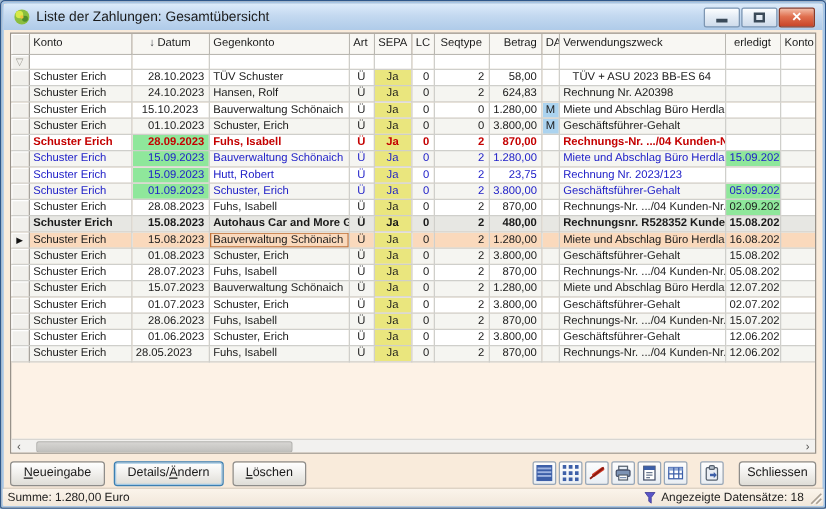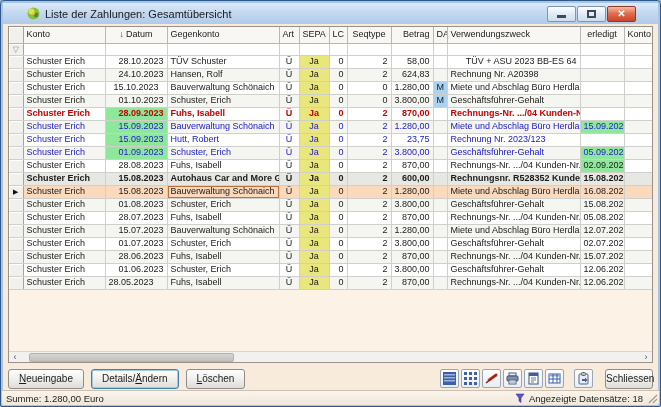--- a/index.html
+++ b/index.html
@@ -10,21 +10,21 @@
     position:relative; width:661px; height:407px;
     border:1px solid #30588A; border-radius:4px 4px 2px 2px;
     background:#F9EBDB;
     box-shadow: inset 0 0 0 2px #A7C6E6;
   }
   
   .titlebar {
     position:absolute; top:2px; left:2px; right:2px; height:21px;
     background:linear-gradient(#DCEBFA, #C4D9F0 45%, #AFCBE9);
     border-radius:3px 3px 0 0;
-    display:flex; align-items:center; padding:0 20px;
+    display:flex; align-items:center; padding:0 4px;
   }
   .titlebar .app-ico { width:15px; height:15px; margin:0 4px 0 3px; flex:0 0 auto; }
   .titlebar .title { font-size:11px; color:#1A1A1A; flex:1 1 auto; white-space:nowrap; }
   .capbtns { display:flex; gap:1px; margin-right:2px; }
   .capbtn {
     width:29px; height:16px; border:1px solid #7D96B2; border-radius:2px;
     background:linear-gradient(#FDFEFF,#E4ECF5 45%,#CFDCEB);
     display:flex; align-items:center; justify-content:center;
     font-size:9px; color:#33414F; cursor:default;
   }
@@ -95,21 +95,21 @@
   }
   .pushbtn.focused { border:1px solid #3C7FB1; box-shadow:0 0 0 1px #A5CAE4 inset; }
   .pushbtn .u { text-decoration:underline; }
   .iconbtns { display:flex; gap:2px; margin-left:auto; align-items:center; }
   .iconbtn {
     width:19px; height:19px; border:1px solid #97A7B9; border-radius:2px;
     background:linear-gradient(#FDFDFD,#E9EEF4);
     display:flex; align-items:center; justify-content:center; padding:0;
   }
   .iconbtn.spaced { margin-left:8px; }
-  .closebtn { margin-left:10px; margin-right:0; width:48px; text-align:center; padding:0; }
+  .closebtn { margin-left:10px; margin-right:0; width:62px; text-align:center; padding:0; }
 
   
   .statusbar {
     position:absolute; left:1px; right:1px; bottom:1px; height:15px;
     background:linear-gradient(#FBF4EB,#F1E7DA);
     border-top:1px solid #CBC0B2;
     display:flex; align-items:center; font-size:9.5px; color:#222;
     padding:0 4px; border-radius:0 0 2px 2px;
   }
   .statusbar .sum { flex:0 0 auto; }
@@ -196,21 +196,21 @@
             <td class="selcol" style="text-align: center;"></td>
             <td style="text-align: left;">Schuster Erich</td>
             <td style="text-align: right;">28.10.2023</td>
             <td style="text-align: left;">TÜV Schuster</td>
             <td style="text-align: center;">Ü</td>
             <td class="sepa" style="text-align: center;">Ja</td>
             <td style="text-align: right;">0</td>
             <td style="text-align: right;">2</td>
             <td style="text-align: right;">58,00</td>
             <td style="text-align: center;"></td>
-            <td style="text-align: right;">TÜV + ASU 2023 BB-ES 64</td>
+            <td style="text-align: center;">TÜV + ASU 2023 BB-ES 64</td>
             <td style="text-align: center;"></td>
             <td style="text-align: left;"></td>
           </tr>
           <tr class="bg-alt">
             <td class="selcol" style="text-align: center;"></td>
             <td style="text-align: left;">Schuster Erich</td>
             <td style="text-align: right;">24.10.2023</td>
             <td style="text-align: left;">Hansen, Rolf</td>
             <td style="text-align: center;">Ü</td>
             <td class="sepa" style="text-align: center;">Ja</td>
@@ -329,21 +329,21 @@
           </tr>
           <tr class="c-bold bg-gray">
             <td class="selcol" style="text-align: center;"></td>
             <td style="text-align: left;">Schuster Erich</td>
             <td style="text-align: right;">15.08.2023</td>
             <td style="text-align: left;">Autohaus Car and More GmbH</td>
             <td style="text-align: center;">Ü</td>
             <td class="sepa" style="text-align: center;">Ja</td>
             <td style="text-align: right;">0</td>
             <td style="text-align: right;">2</td>
-            <td style="text-align: right;">600,00</td>
+            <td style="text-align: right;">480,00</td>
             <td style="text-align: center;"></td>
             <td style="text-align: left;">Rechnungsnr. R528352 Kundennr. 1027</td>
             <td style="text-align: center;">15.08.2023</td>
             <td style="text-align: left;"></td>
           </tr>
           <tr class="bg-sel">
             <td class="selcol" style="text-align: center;"><span class="marker">▶</span></td>
             <td style="text-align: left;">Schuster Erich</td>
             <td style="text-align: right;">15.08.2023</td>
             <td class="focuscell" style="text-align: left;">Bauverwaltung Schönaich</td>

